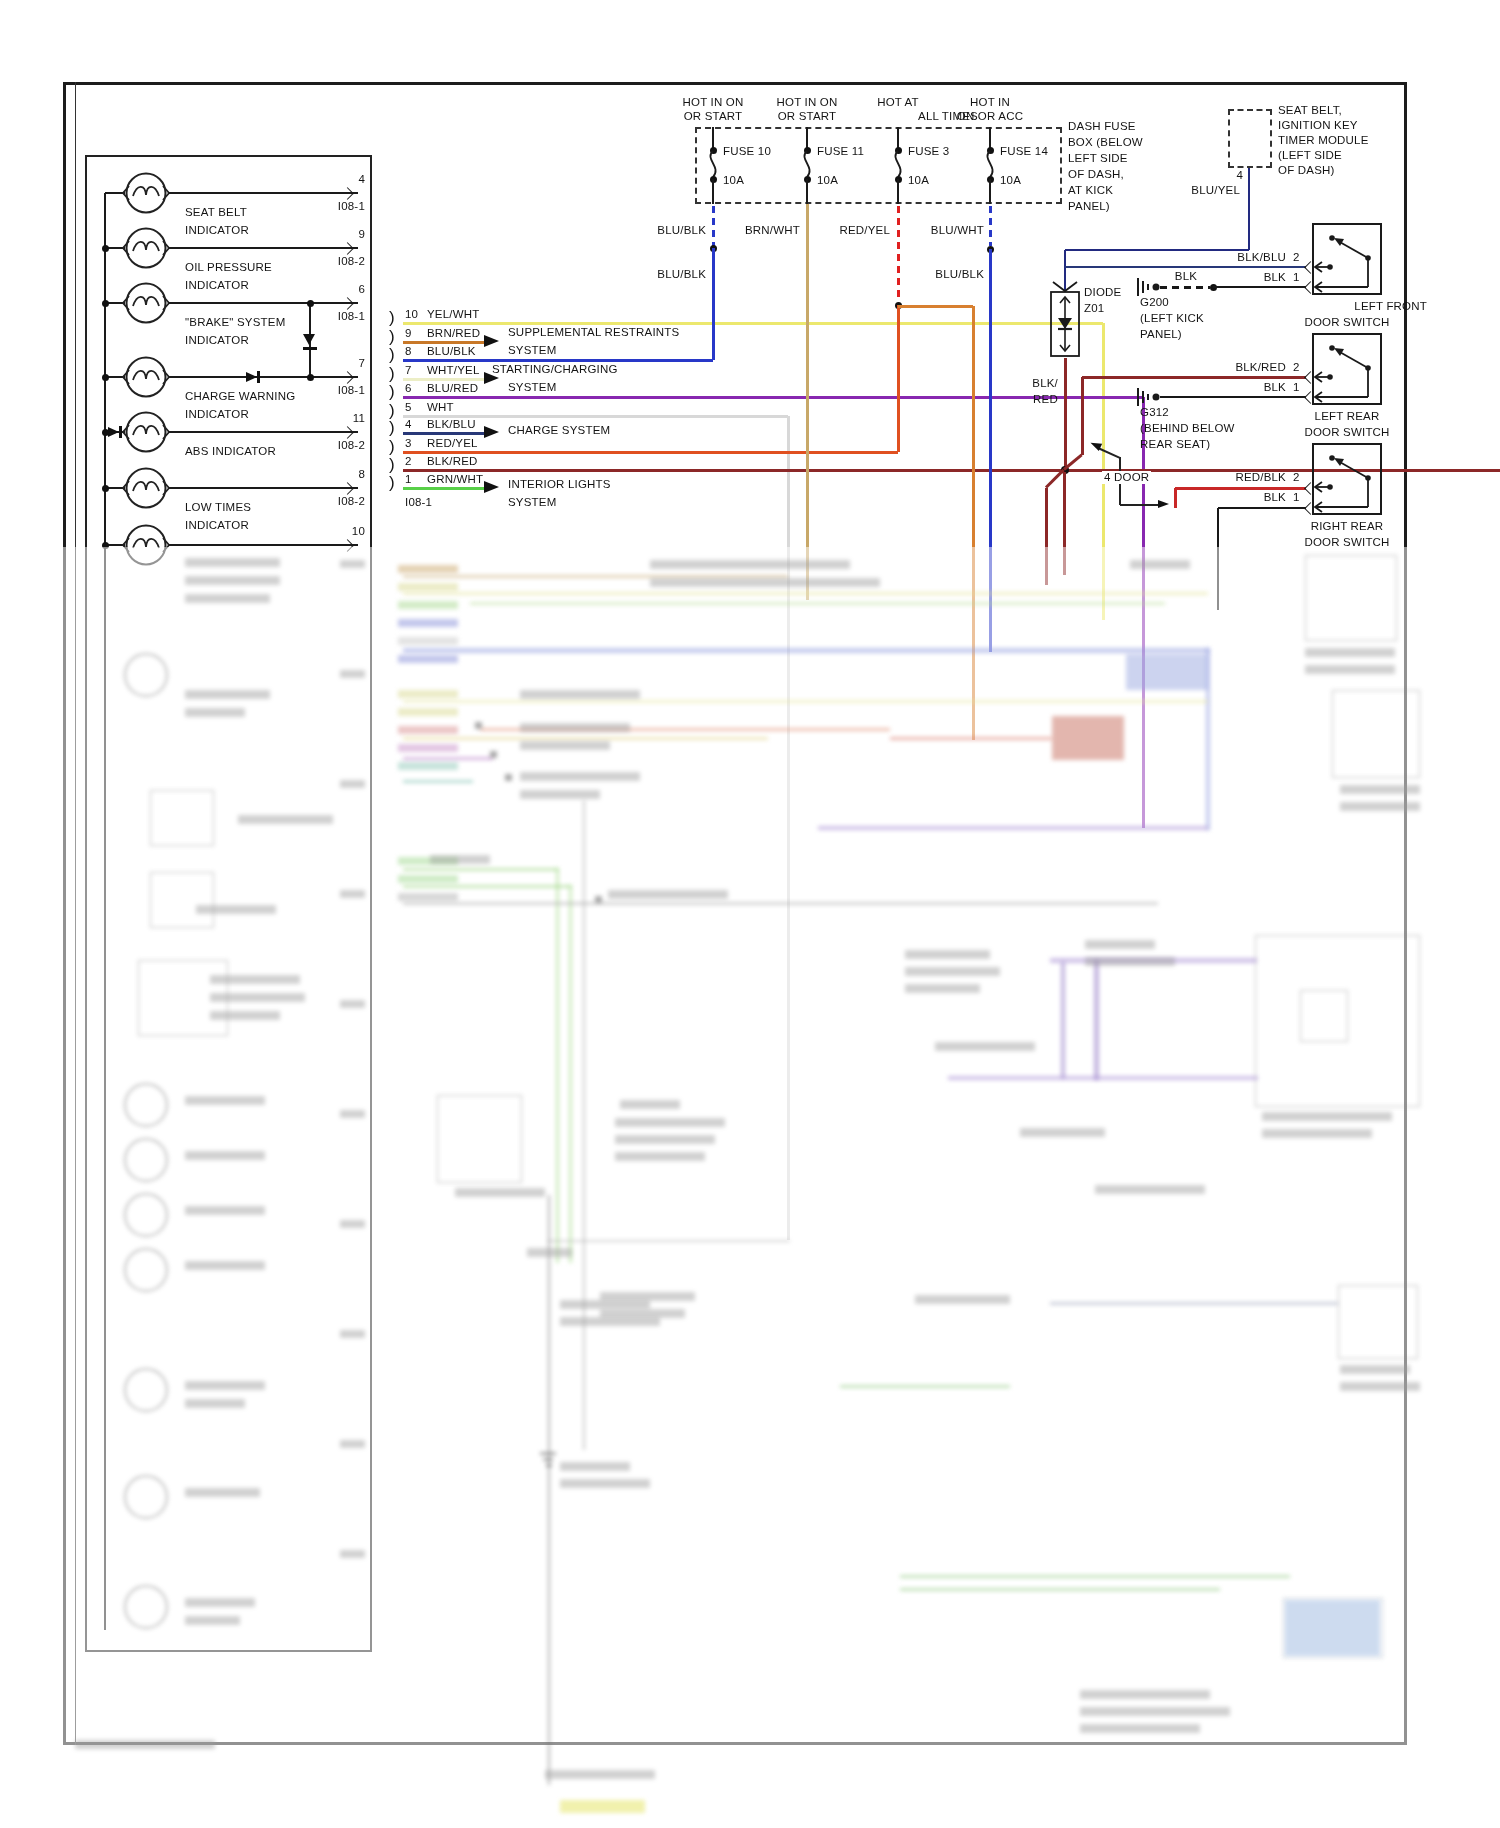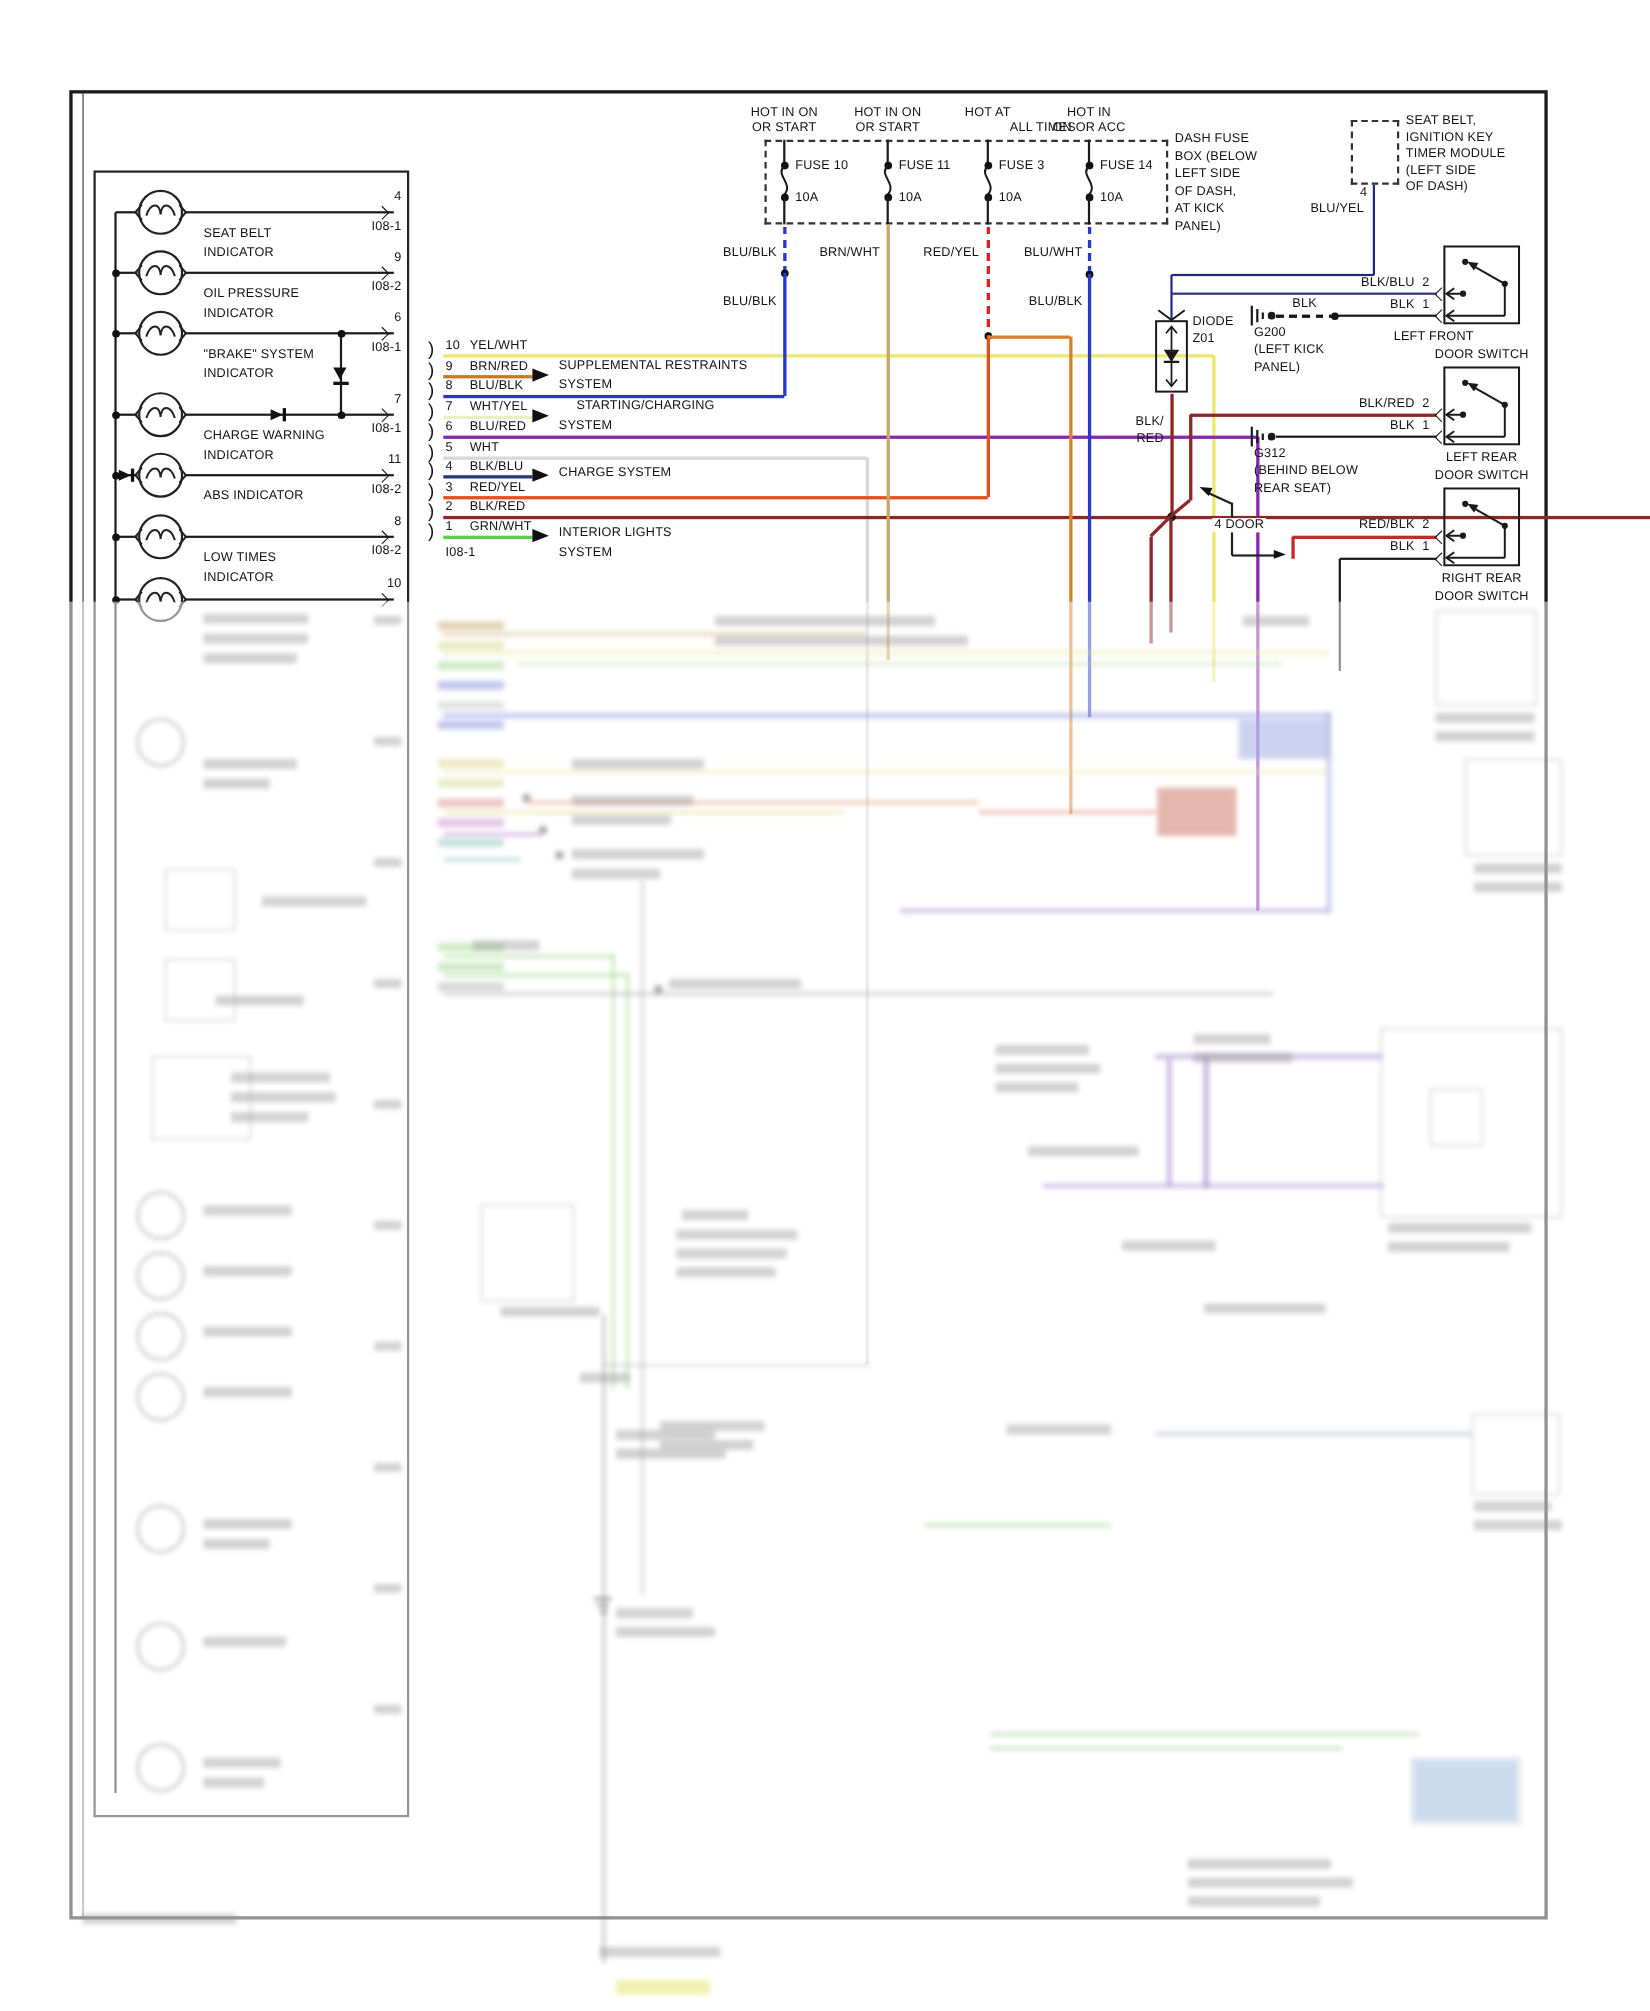--- a/index.html
+++ b/index.html
@@ -185,21 +185,21 @@
       <div class="lb" style="position: absolute; top: 455px; left: 427px;">BLK/RED</div>
       <div style="position: absolute; left: 403px; top: 468.5px; width: 1097px; height: 3px; background: rgb(140, 40, 40);"></div>
       <div class="lb" style="position: absolute; top: 473px; left: 389px; font-size: 17px;">)</div>
       <div class="lb" style="position: absolute; top: 473px; left: 405px;">1</div>
       <div class="lb" style="position: absolute; top: 473px; left: 427px;">GRN/WHT</div>
       <div style="position: absolute; left: 403px; top: 486.5px; width: 81px; height: 3px; background: rgb(88, 208, 72);"></div>
       <div style="position: absolute; left: 484px; top: 481.25px; width: 0px; height: 0px; border-left: 15px solid rgb(17, 17, 17); border-top: 6.75px solid transparent; border-bottom: 6.75px solid transparent; transform: rotate(0deg);"></div>
       <div class="lb" style="position: absolute; top: 496px; left: 405px;">I08-1</div>
       <div class="lb" style="position: absolute; top: 326px; left: 508px;">SUPPLEMENTAL RESTRAINTS</div>
       <div class="lb" style="position: absolute; top: 344px; left: 508px;">SYSTEM</div>
-      <div class="lb" style="position: absolute; top: 363px; left: 524px;">STARTING/CHARGING</div>
+      <div class="lb" style="position: absolute; top: 363px; left: 492px;">STARTING/CHARGING</div>
       <div class="lb" style="position: absolute; top: 381px; left: 508px;">SYSTEM</div>
       <div class="lb" style="position: absolute; top: 424px; left: 508px;">CHARGE SYSTEM</div>
       <div class="lb" style="position: absolute; top: 478px; left: 508px;">INTERIOR LIGHTS</div>
       <div class="lb" style="position: absolute; top: 496px; left: 508px;">SYSTEM</div>
       <div class="lb" style="position: absolute; top: 96px; left: 633px; width: 160px; text-align: center;">HOT IN ON</div>
       <div class="lb" style="position: absolute; top: 110px; left: 633px; width: 160px; text-align: center;">OR START</div>
       <div style="position: absolute; left: 712px; top: 127px; width: 2px; height: 24px; background: rgb(26, 26, 26);"></div>
       <div style="position: absolute; left: 709.5px; top: 146.5px; width: 7px; height: 7px; background: rgb(17, 17, 17); border-radius: 50%;"></div>
       <div style="position: absolute; left: 703px; top: 149px;"><svg width="20" height="32" viewBox="0 0 20 32">
           <path d="M10,2 C1,10 19,18 10,28" fill="none" stroke="#1a1a1a" stroke-width="1.8"></path>
@@ -331,21 +331,21 @@
           <circle cx="56" cy="35" r="2.8" fill="#1a1a1a"></circle>
           <circle cx="18" cy="44" r="2.8" fill="#1a1a1a"></circle>
           <line x1="56" y1="35" x2="26" y2="18" stroke="#1a1a1a" stroke-width="1.8"></line>
           <polygon points="22,15 32,16 28,23" fill="#1a1a1a"></polygon>
           <polyline points="10,39 3,44 10,49" fill="none" stroke="#1a1a1a" stroke-width="1.8"></polyline>
           <line x1="3" y1="44" x2="18" y2="44" stroke="#1a1a1a" stroke-width="1.8"></line>
           <polyline points="10,59 3,64 10,69" fill="none" stroke="#1a1a1a" stroke-width="1.8"></polyline>
           <line x1="3" y1="64" x2="56" y2="64" stroke="#1a1a1a" stroke-width="1.8"></line>
           <line x1="56" y1="64" x2="56" y2="35" stroke="#1a1a1a" stroke-width="1.8"></line>
         </svg></div>
-      <div class="lb" style="position: absolute; top: 300px; left: 1267px; width: 160px; text-align: left;">LEFT FRONT</div>
+      <div class="lb" style="position: absolute; top: 300px; left: 1267px; width: 160px; text-align: right;">LEFT FRONT</div>
       <div class="lb" style="position: absolute; top: 316px; left: 1267px; width: 160px; text-align: center;">DOOR SWITCH</div>
       <div class="lb" style="position: absolute; top: 251px; left: 1126px; width: 160px; text-align: right;">BLK/BLU</div>
       <div class="lb" style="position: absolute; top: 251px; left: 1293px;">2</div>
       <div class="lb" style="position: absolute; top: 271px; left: 1126px; width: 160px; text-align: right;">BLK</div>
       <div class="lb" style="position: absolute; top: 271px; left: 1293px;">1</div>
       <div style="position: absolute; left: 1312px; top: 333px;"><svg width="70" height="72" viewBox="0 0 70 72">
           <rect x="1" y="1" width="68" height="70" fill="none" stroke="#1a1a1a" stroke-width="2"></rect>
           <circle cx="20" cy="15" r="2.8" fill="#1a1a1a"></circle>
           <circle cx="56" cy="35" r="2.8" fill="#1a1a1a"></circle>
           <circle cx="18" cy="44" r="2.8" fill="#1a1a1a"></circle>

